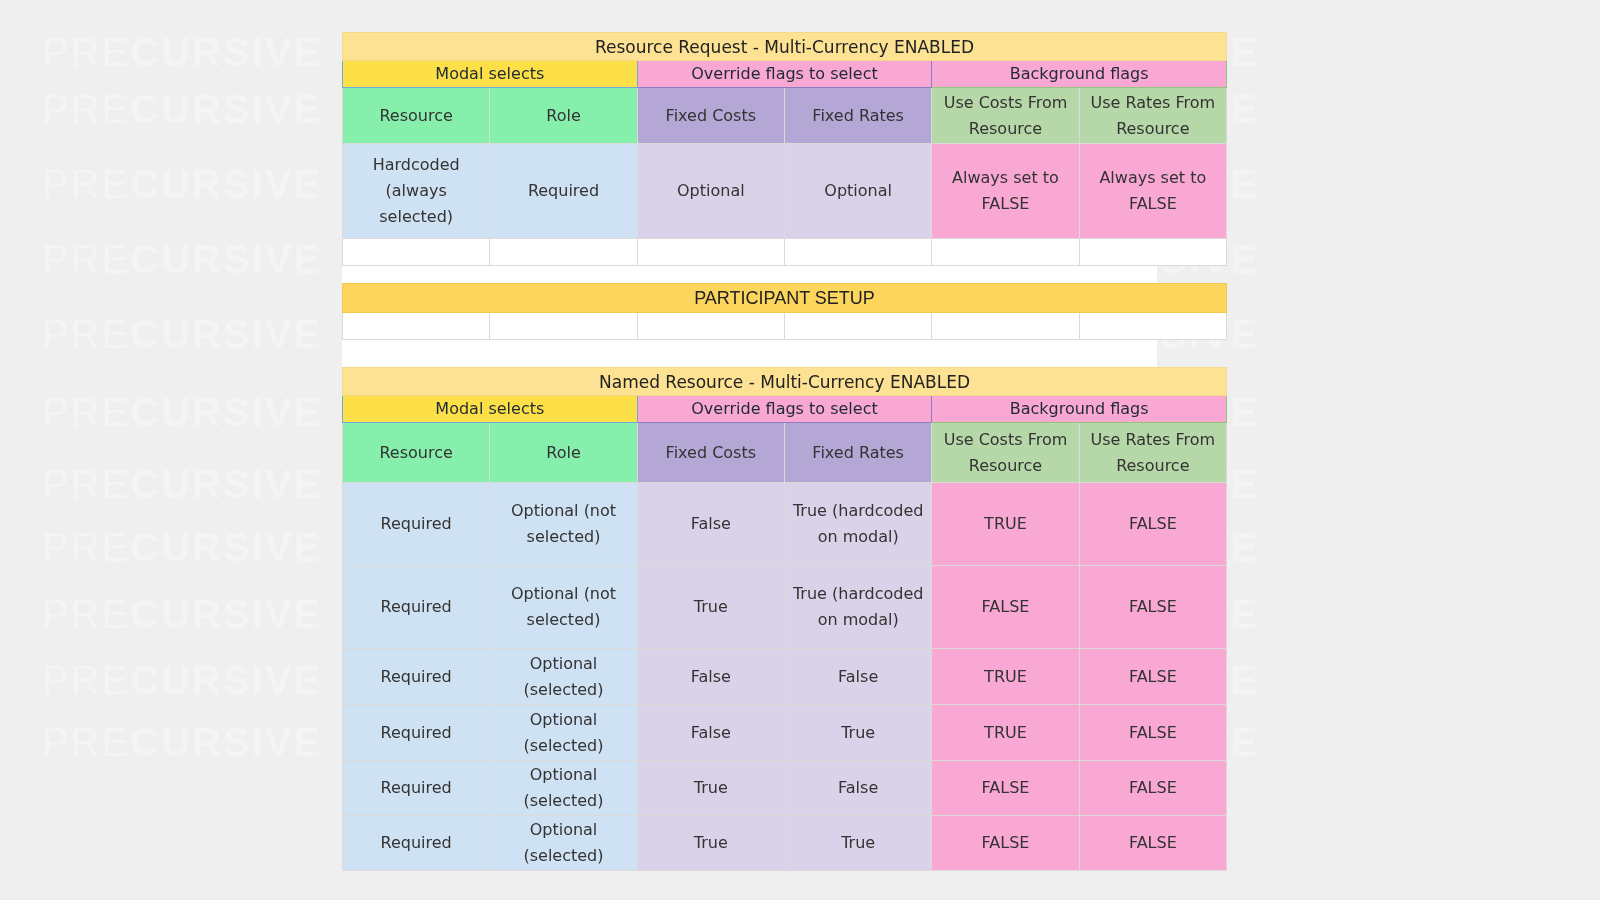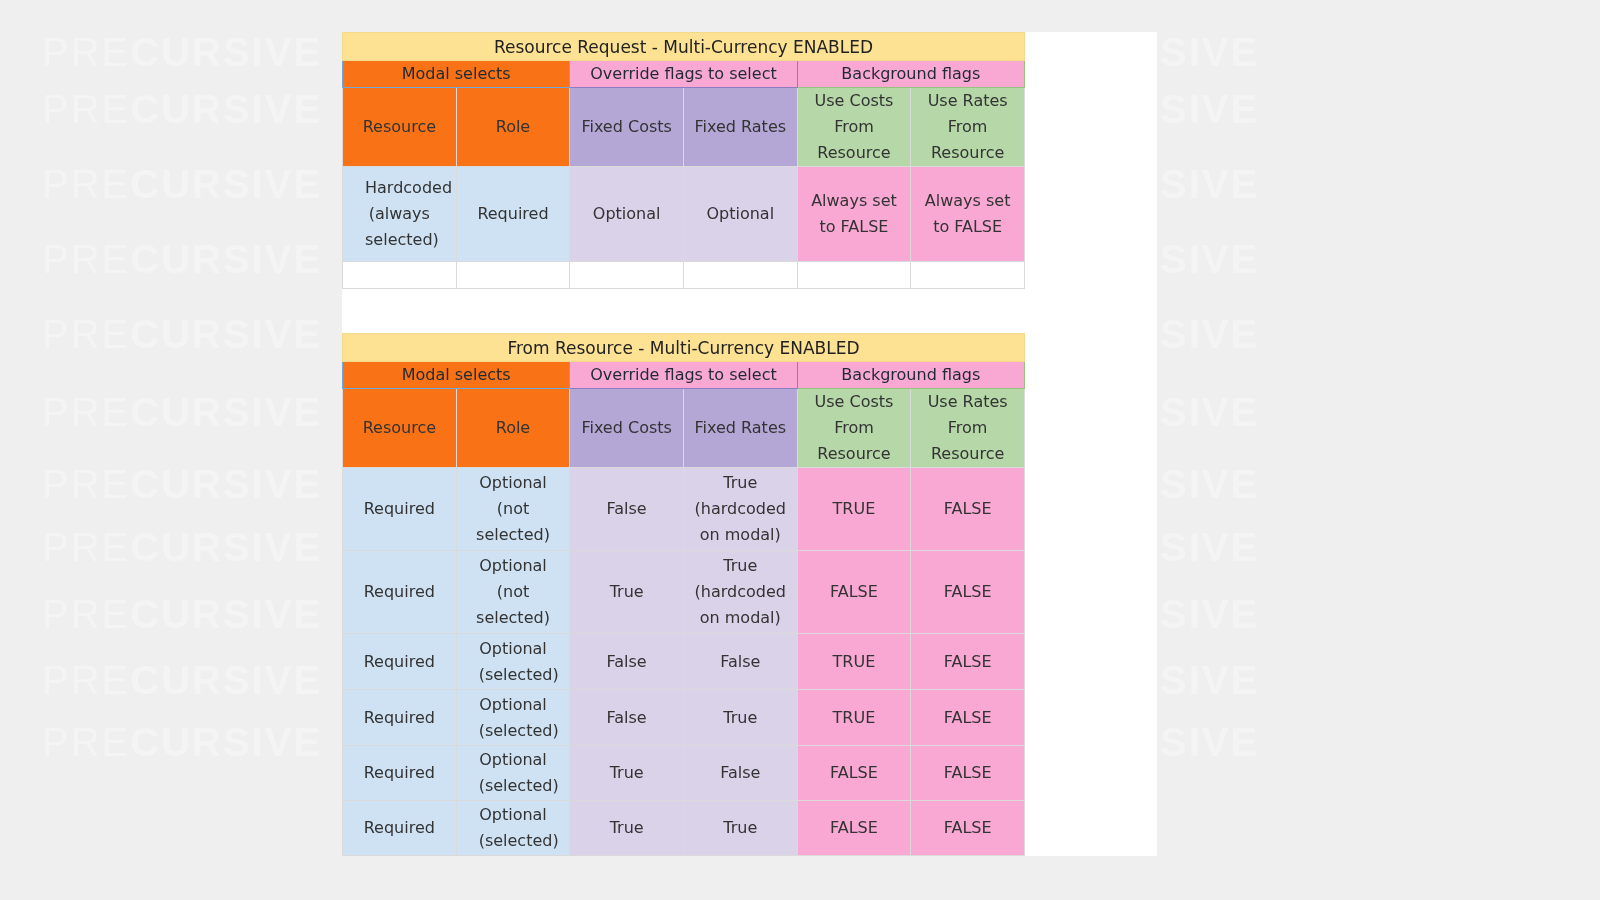--- a/index.html
+++ b/index.html
@@ -16,37 +16,37 @@
   .wm-row {
     position:absolute; font-family:"Liberation Sans", sans-serif;
     font-weight:bold; font-size:40px; letter-spacing:2px;
     color:#f4f4f4; white-space:nowrap;
   }
   .wm-row .pre { font-weight:normal; }
   .sheet {
     position:absolute; left:342px; top:32px; width:815px;
     background:#ffffff;
   }
-  .tbl { width:683px; border-collapse:collapse; table-layout:fixed; }
+  .tbl { width:885px; border-collapse:collapse; table-layout:fixed; }
   .tbl td {
     border:1px solid #dadada; padding:0 2px; text-align:center; vertical-align:middle;
     font-size:16px; line-height:26px; color:#333;
   }
   .title-row td {
     background:#fde293; height:27px; border-color:#f3d98a; font-size:17px; color:#222;
   }
   .setup-row td {
     background:#fcd55d; height:28px; border-color:#f0c94e;
     font-family:"Liberation Sans", sans-serif; font-size:18px; color:#222;
   }
-  .grp-blue { background:#f97316; border-color:#6fa8dc !important; }
+  .grp-blue { background:#fde047; border-color:#6fa8dc !important; }
   .grp-purple { background:#f9a8d4; border-color:#8e7cc3 !important; }
   .grp-green { background:#f9a8d4; border-color:#93c47d !important; }
   .grp td { height:26px; color:#1f2a33; }
-  .hdr-blue { background:#f97316; }
+  .hdr-blue { background:#86efac; }
   .hdr-purple { background:#b4a7d6; }
   .hdr-green { background:#b6d7a8;margin-left:20px; }
   .c-blue { background:#cfe2f3; }
   .c-purple { background:#d9d2e9; }
   .c-green { background:#f9a8d4; }
   .blank td { background:#ffffff; height:26px; }
   .gap { height:17px; background:#ffffff; }
   .gap2 { height:27px; background:#ffffff; }
 </style>
 </head>
@@ -120,35 +120,58 @@
       <td></td>
       <td></td>
       <td></td>
       <td></td>
     </tr>
   </tbody>
     </table>
 
   <div class="gap"></div>
 
+  <table class="tbl">
+    <colgroup>
+        <col>
+        <col>
+        <col>
+        <col>
+        <col>
+        <col>
+      </colgroup>
+    <tbody>
+        <tr class="setup-row">
+      <td colspan="6">PARTICIPANT SETUP</td>
+    </tr>
+    <tr class="blank">
+      <td></td>
+      <td></td>
+      <td></td>
+      <td></td>
+      <td></td>
+      <td></td>
+    </tr>
+  </tbody>
+    </table>
 
   <div class="gap2"></div>
 
   <table class="tbl">
     <colgroup>
         <col>
         <col>
         <col>
         <col>
         <col>
         <col>
       </colgroup>
     <tbody>
         <tr class="title-row">
-      <td colspan="6">From Resource - Multi-Currency ENABLED</td>
+      <td colspan="6">Named Resource - Multi-Currency ENABLED</td>
     </tr>
     <tr class="grp">
       <td colspan="2" class="grp-blue">Modal selects</td>
       <td colspan="2" class="grp-purple">Override flags to select</td>
       <td colspan="2" class="grp-green">Background flags</td>
     </tr>
     <tr style="height:60px;">
       <td class="hdr-blue">Resource</td>
       <td class="hdr-blue">Role</td>
       <td class="hdr-purple">Fixed Costs</td>

